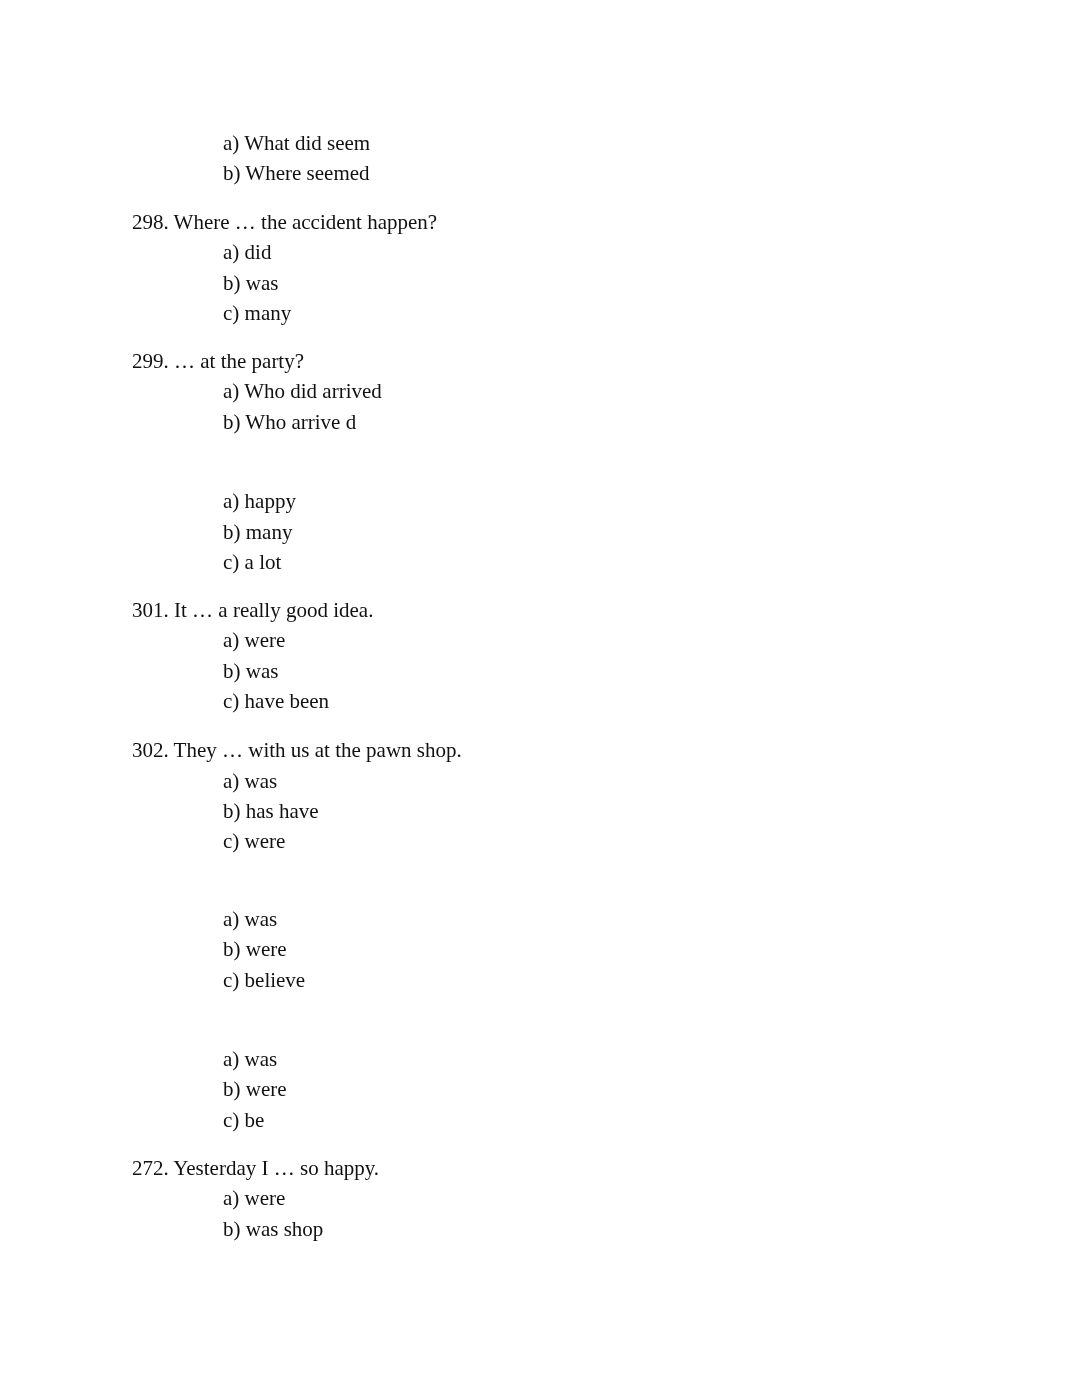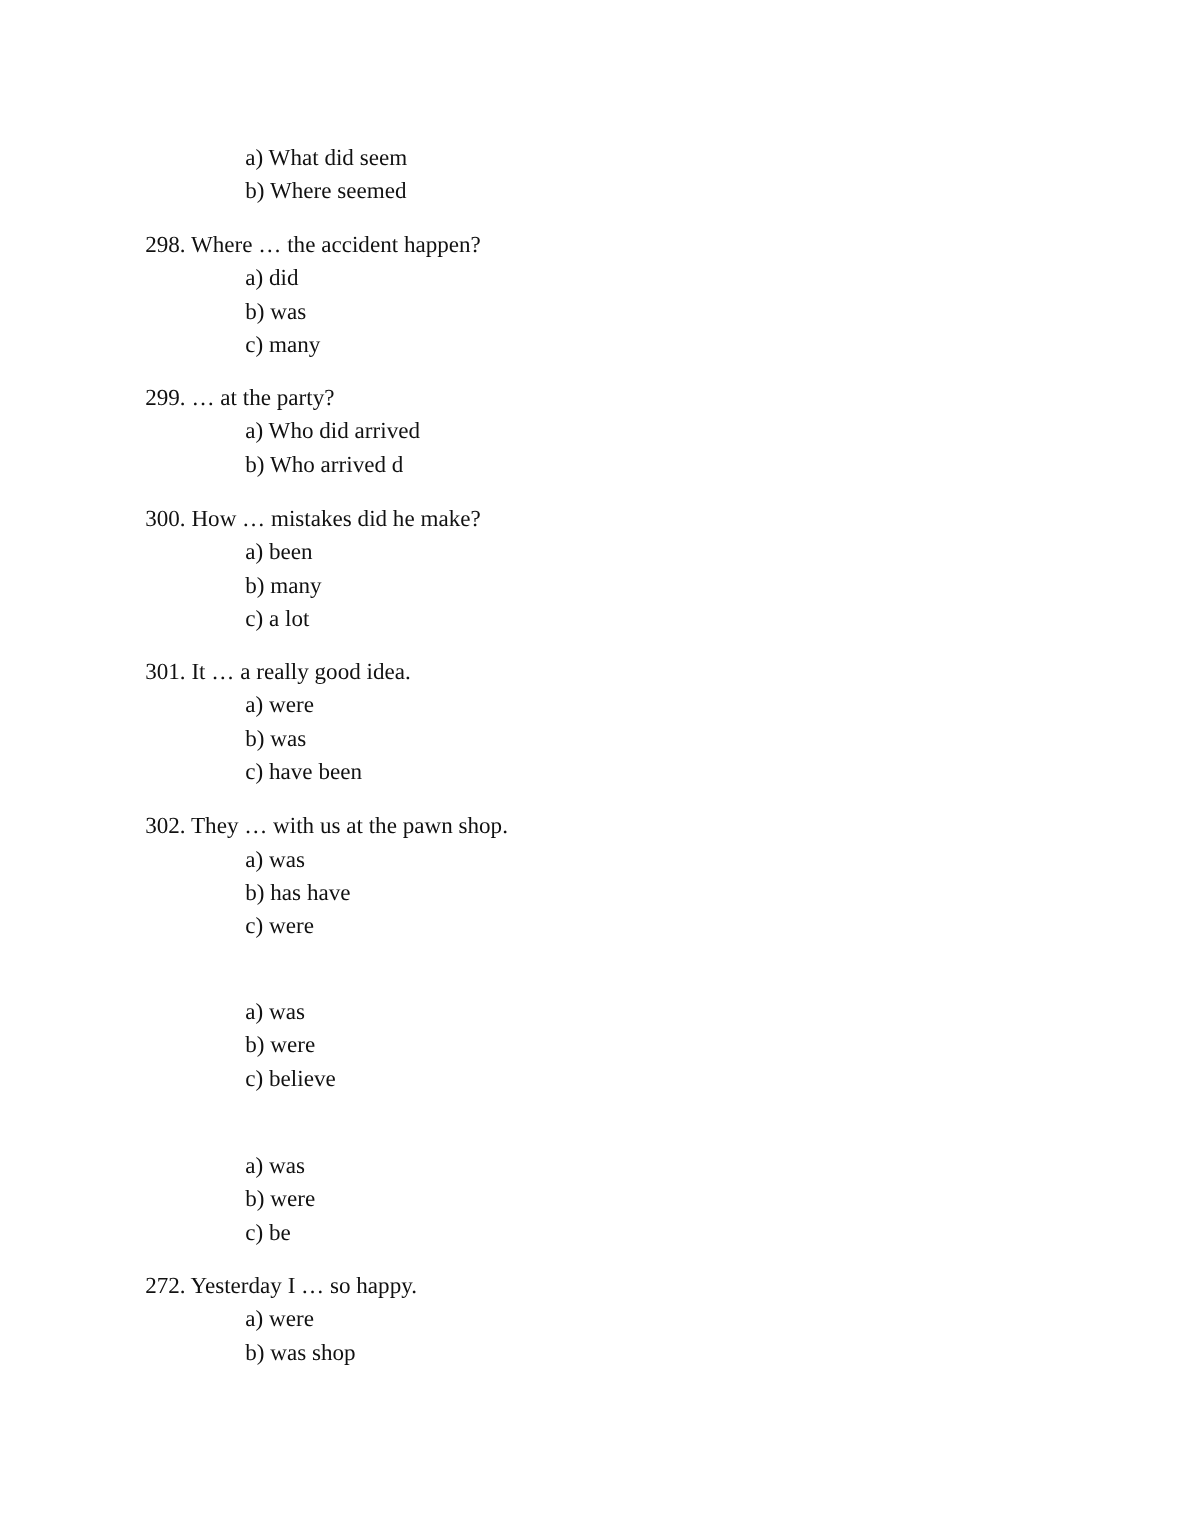--- a/index.html
+++ b/index.html
@@ -23,24 +23,23 @@
   <div class="line opt" style="top:128px">a) What did seem</div>
   <div class="line opt" style="top:158px">b) Where seemed</div>
 
   <div class="line q" style="top:207px">298. Where … the accident happen?</div>
   <div class="line opt" style="top:237px">a) did</div>
   <div class="line opt" style="top:268px">b) was</div>
   <div class="line opt" style="top:298px">c) many</div>
 
   <div class="line q" style="top:346px">299. … at the party?</div>
   <div class="line opt" style="top:376px">a) Who did arrived</div>
-  <div class="line opt" style="top:407px">b) Who arrived d</div>
+  <div class="line opt" style="top:407px">b) Who arrive d</div>
 
-  <div class="line q" style="top:456px">300. How … mistakes did he make?</div>
-  <div class="line opt" style="top:486px">a) been</div>
+  <div class="line opt" style="top:486px">a) happy</div>
   <div class="line opt" style="top:517px">b) many</div>
   <div class="line opt" style="top:547px">c) a lot</div>
 
   <div class="line q" style="top:595px">301. It … a really good idea.</div>
   <div class="line opt" style="top:625px">a) were</div>
   <div class="line opt" style="top:656px">b) was</div>
   <div class="line opt" style="top:686px">c) have been</div>
 
   <div class="line q" style="top:735px">302. They … with us at the pawn shop.</div>
   <div class="line opt" style="top:766px">a) was</div>

